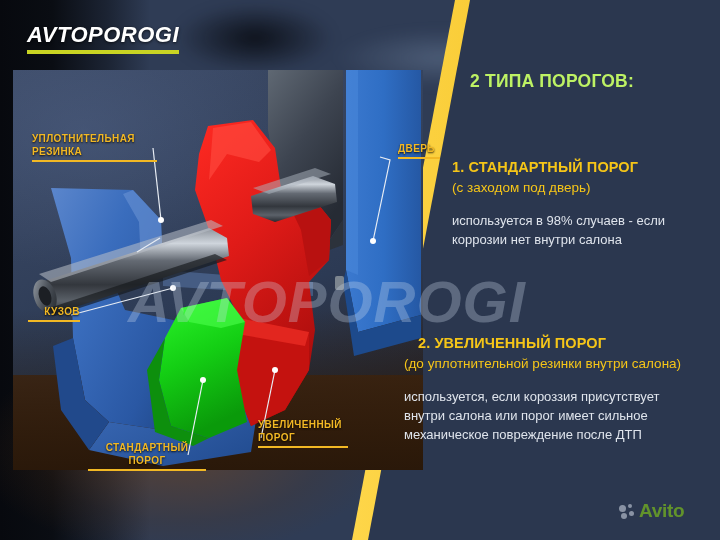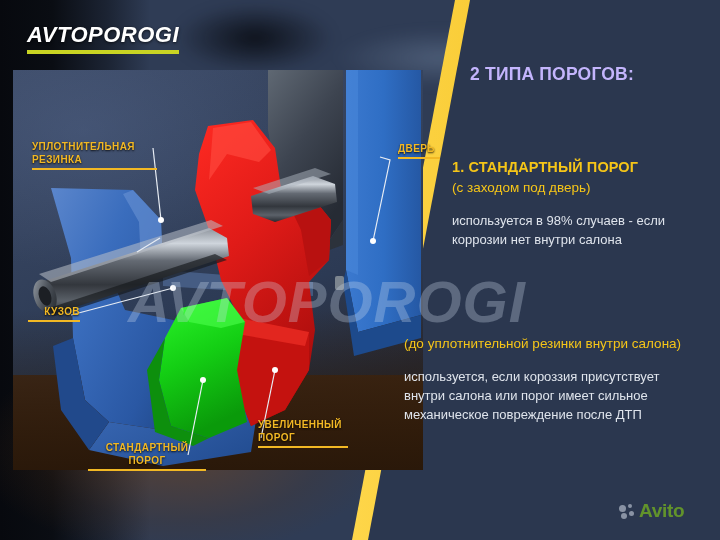--- a/index.html
+++ b/index.html
@@ -99,35 +99,35 @@
   .callout {
     position:absolute;
     color:#f2b824;
     font-size:10px;
     font-weight:bold;
     letter-spacing:.4px;
     line-height:13px;
     text-shadow:0 1px 2px rgba(0,0,0,.85);
   }
   .callout .ul { display:block; height:2px; background:#f2b824; margin-top:2px; }
-  .c-seal   { left:32px;  top:140px; width:125px; }
+  .c-seal   { left:32px;  top:132px; width:125px; }
   .c-body   { left:28px;  top:305px; width:52px;text-align:right;  }
   .c-std    { left:88px;  top:441px; width:118px; text-align:center; }
   .c-big    { left:258px; top:418px; width:90px;  }
   .c-door   { left:358px; top:142px; width:42px;margin-left:40px;  }
 
   
   .rp { position:absolute; }
   .head {
     left:470px; top:62px; width:245px;
     font-size:17.5px; font-weight:bold; line-height:24px;
     letter-spacing:.2px;
   }
   .head .l1 { color:#f5c518; display:block; }
-  .head .l2 { color:#c4b5fd; display:block; }
+  .head .l2 { color:#bef264; display:block;margin-top:7px; }
 
   .blk1 { left:452px; top:157px; width:262px; }
   .blk2 { left:404px; top:333px; width:300px; }
 
   .t-title {
     color:#f5c518; font-size:14.5px; font-weight:bold;
     line-height:20px; letter-spacing:.1px;
   }
   .t-sub {
     color:#f5c518; font-size:13.5px; font-weight:normal;
@@ -334,20 +334,21 @@
     <span class="l2">2 ТИПА ПОРОГОВ:</span>
   </div>
 
   <div class="rp blk1">
     <div class="t-title">1. СТАНДАРТНЫЙ ПОРОГ</div>
     <div class="t-sub">(с заходом под дверь)</div>
     <div class="t-body">используется в 98% случаев - если коррозии нет внутри салона</div>
   </div>
 
   <div class="rp blk2">
+    <div class="t-title">2. УВЕЛИЧЕННЫЙ ПОРОГ</div>
     <div class="t-sub">(до уплотнительной резинки внутри салона)</div>
     <div class="t-body">используется, если короззия присутствует внутри салона или порог имеет сильное механическое повреждение после ДТП</div>
   </div>
 
   <div class="avito">
     <span class="avito-dots">
       <i class="d1"></i>
         <i class="d2"></i>
         <i class="d3"></i>
         <i class="d4"></i>

